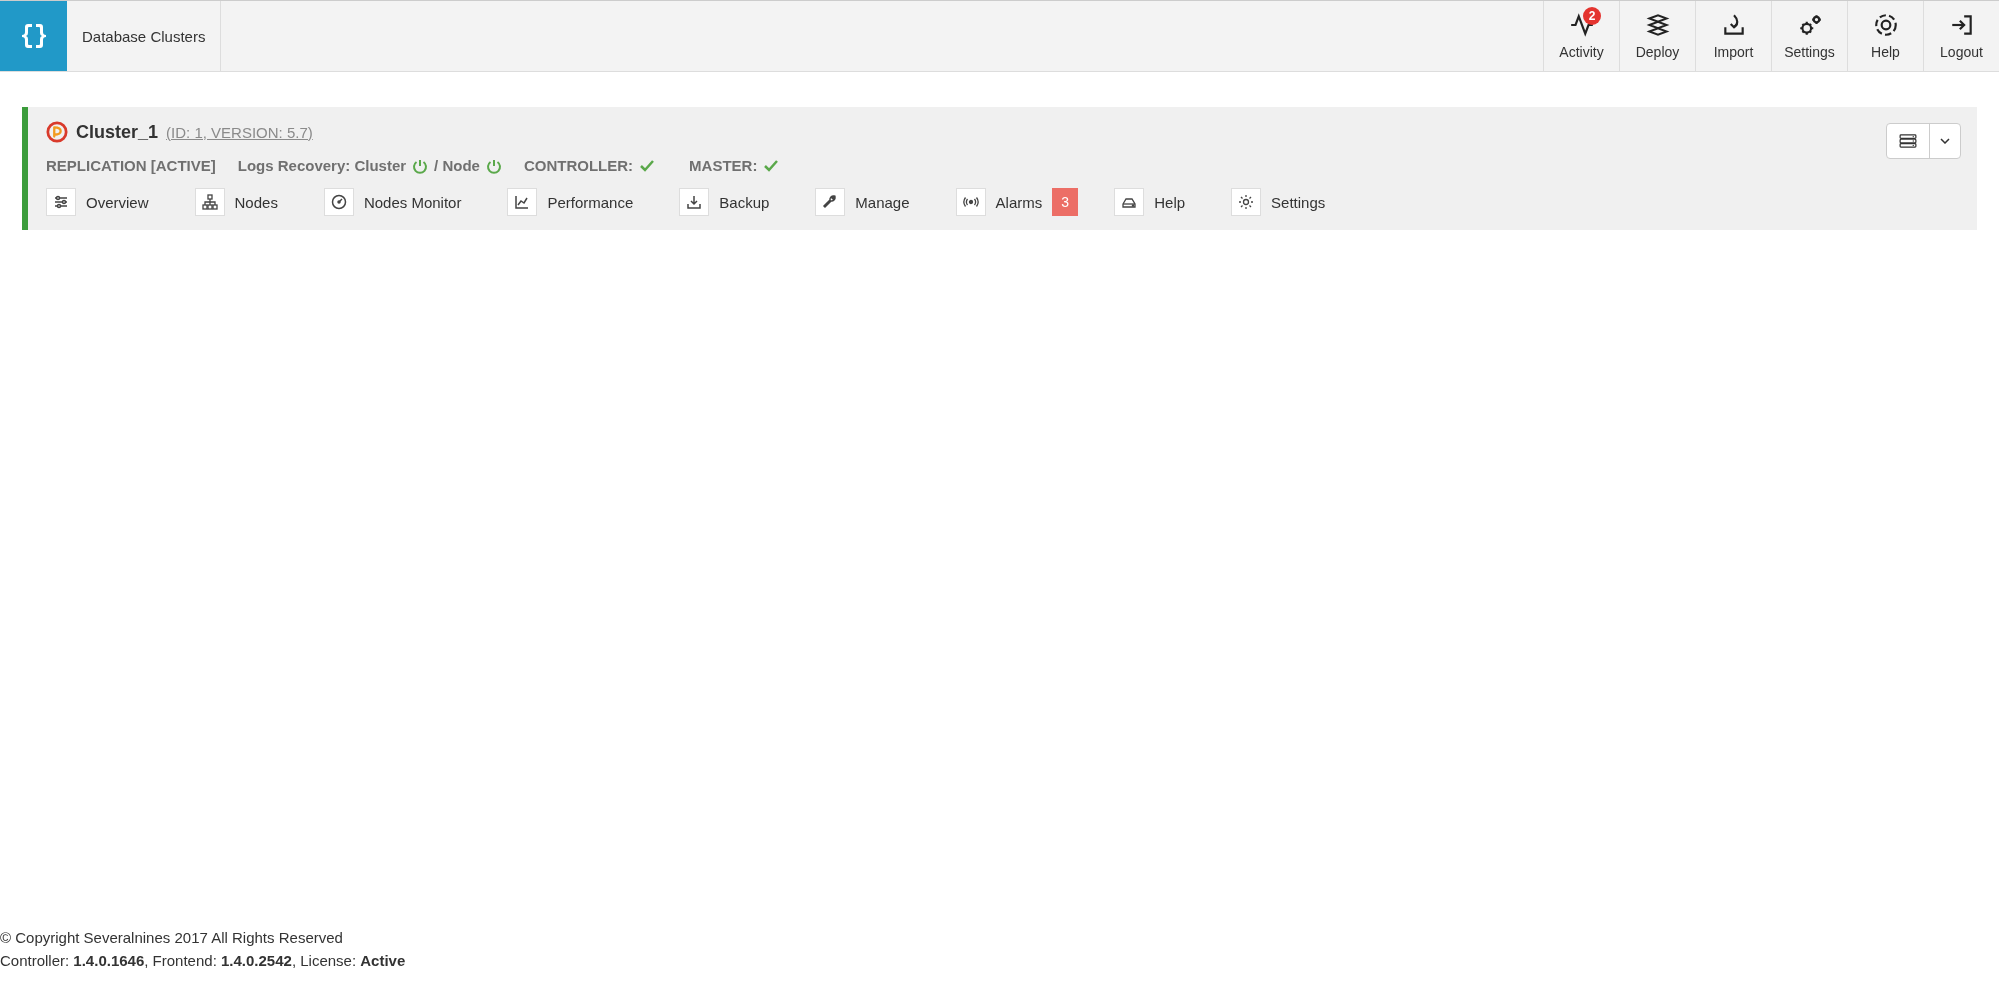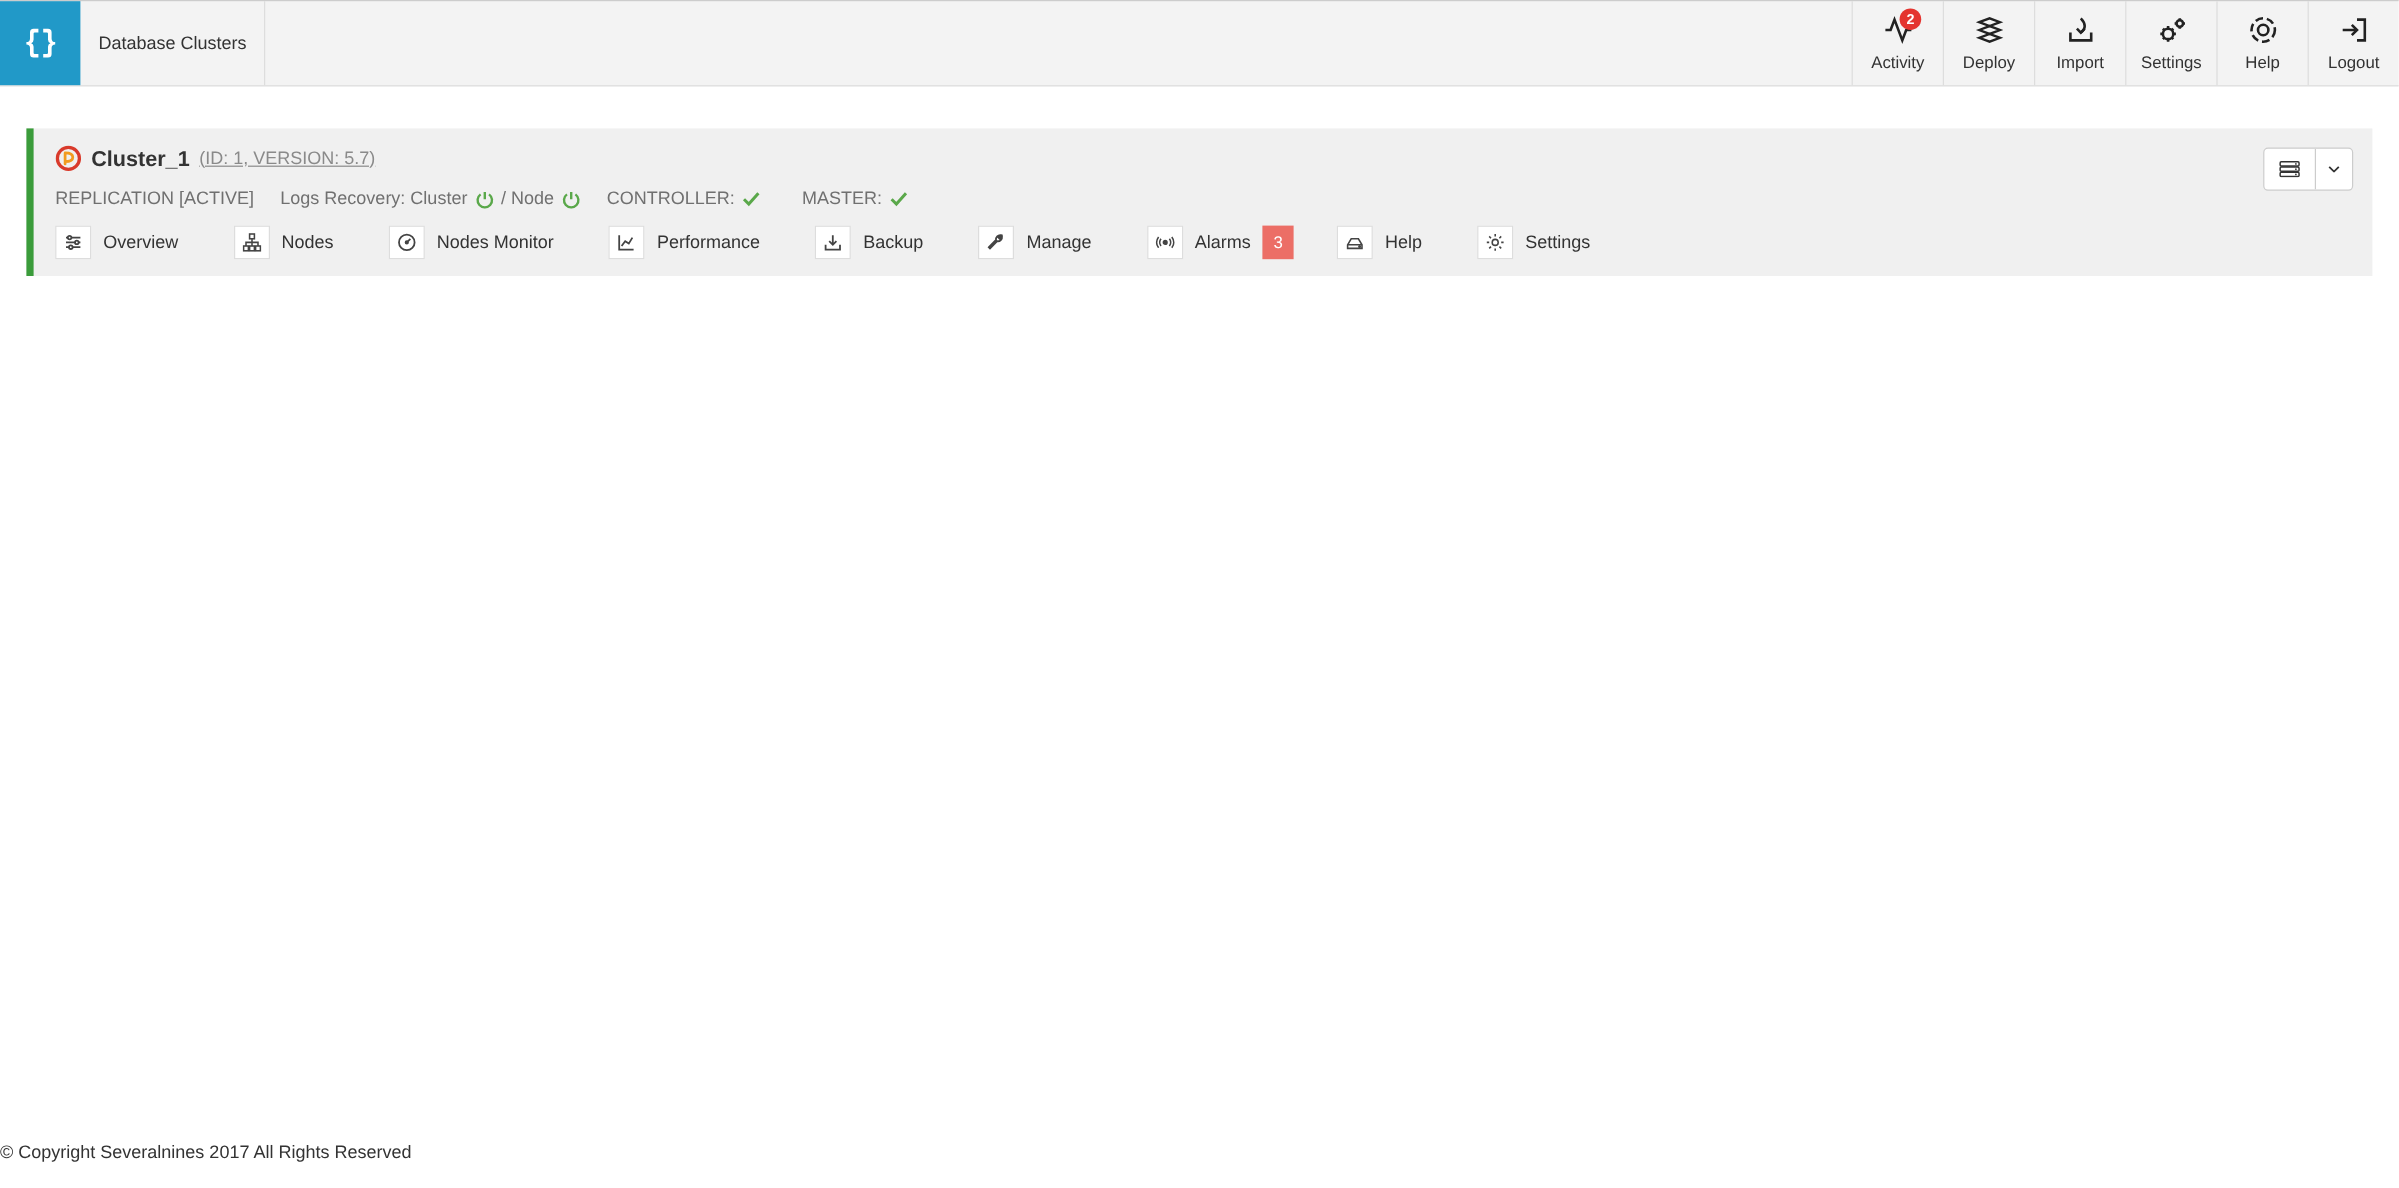--- a/index.html
+++ b/index.html
@@ -17,21 +17,21 @@
 .badge-notif { position: absolute; top: 6px; right: 18px; background: #e4342f; color: #fff; min-width: 18px; height: 18px; border-radius: 9px; font-size: 12px; display: flex; align-items: center; justify-content: center; font-weight: 600; }
 
 
 .content { padding: 35px 22px 15px 22px; }
 .cluster-panel { background: #f0f0f0; border-left: 6px solid #3b9c3b; padding: 14px 16px 14px 18px; position: relative; }
 .cluster-head { display: flex; align-items: center; gap: 8px; margin-bottom: 14px; }
 .cluster-logo { width: 22px; height: 22px; }
 .cluster-name { font-size: 18px; font-weight: 600; color: #333; }
 .cluster-meta { font-size: 15px; color: #8a8a8a; text-decoration: underline; }
 
-.cluster-status-row { display: flex; align-items: center; gap: 6px; font-size: 15px; color: #707070; margin-bottom: 14px; flex-wrap: wrap; }
+.cluster-status-row { display: flex; align-items: center; gap: 6px; font-size: 15px; color: #707070; margin-bottom: 14px; flex-wrap: wrap; font-weight: bold; }
 .status-gap { width: 10px; }
 .power-icon { color: #5aa84a; display: inline-flex; }
 .power-icon svg { width: 16px; height: 16px; }
 .check-icon { color: #5aa84a; display: inline-flex; }
 .check-icon svg { width: 16px; height: 14px; }
 
 .cluster-tabs { display: flex; align-items: center; gap: 36px; flex-wrap: wrap; }
 .tab-item { display: flex; align-items: stretch; cursor: pointer; }
 .tab-icon-box { background: #fff; border: 1px solid #ddd; display: flex; align-items: center; justify-content: center; width: 30px; height: 28px; }
 .tab-icon-box svg { width: 16px; height: 16px; }
@@ -282,13 +282,16 @@
           </div>
         <span class="tab-label">Settings</span>
       </div>
 
     </div>
   </div>
 </div>
 
 <div class="footer">
   <div>© Copyright Severalnines 2017 All Rights Reserved</div>
+  <div>
+    <span>Controller: </span><b>1.4.0.1646</b><span>, Frontend: </span><b>1.4.0.2542</b><span>, License: </span><b>Active</b>
+  </div>
 </div>
 
 </body></html>

